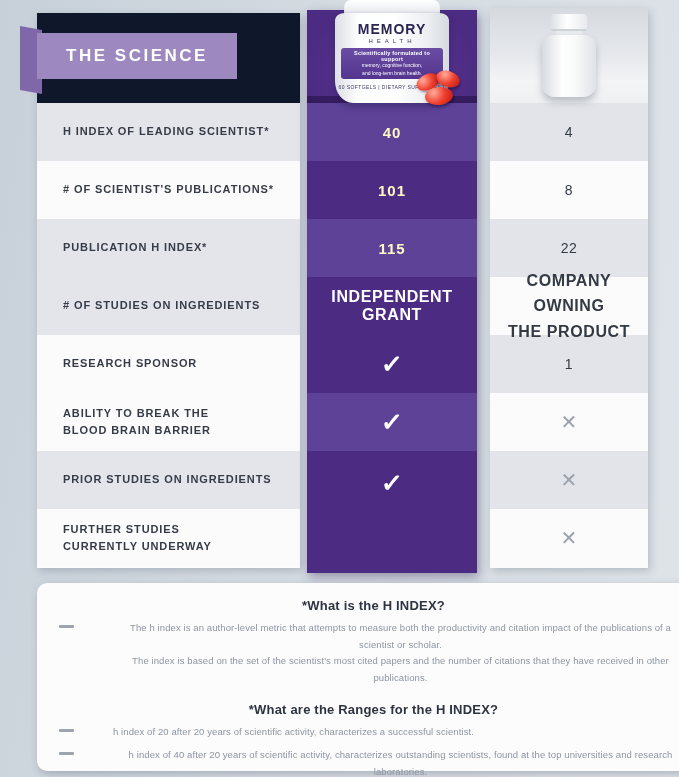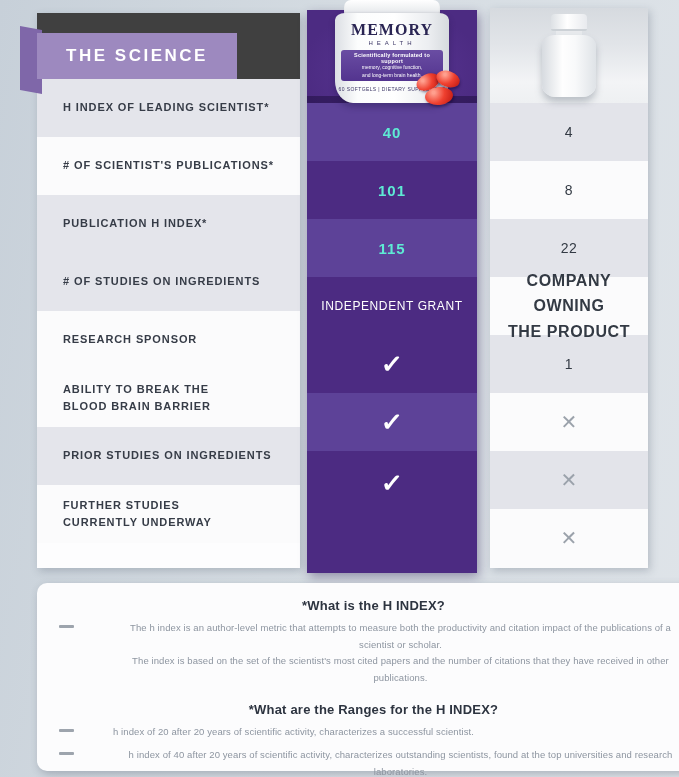--- a/index.html
+++ b/index.html
@@ -23,21 +23,21 @@
     background:#4c2b82;
     box-shadow: 2px 4px 10px rgba(40,25,80,0.4);
   }
   #col-comp {
     left:490px; top:8px; width:158px; height:560px;
     background:#fbfbfc;
     box-shadow: 2px 3px 8px rgba(60,70,90,0.25);
   }
 
   
-  .hd-labels { position:relative; height:66px; background:#404040;text-align:right; }
+  .hd-labels { position:relative; height:90px; background:#0f172a;text-align:right; }
   .hd-mh {
     position:relative; height:93px;
     background: radial-gradient(ellipse at 50% 65%, #5a3795 0%, #4c2b82 75%);
   }
   .hd-mh .base-shadow {
     position:absolute; bottom:0; left:0; right:0; height:7px;
     background: rgba(22,8,52,0.45);
   }
   .hd-comp {
     position:relative; height:95px;
@@ -68,43 +68,43 @@
     font-size:11px; font-weight:bold; letter-spacing:0.9px;
     color:#363c47; line-height:1.55; white-space:pre-line;
   }
   .val-row { justify-content:center; text-align:center; }
   .prow.light { background:#5d4298; }
   .prow.dark  { background:#4c2b82; }
   .prow.last  { height:64px; }
   .crow.gray  { background:#e3e4ea; }
   .crow.white { background:#fbfbfc; }
 
-  .mh-num { color:#5eead4; font-size:15px; font-weight:bold; letter-spacing:1px; }
-  .mh-grant { color:#ffffff; font-size:12px; font-weight:normal; letter-spacing:0.6px;text-align:right; }
+  .mh-num { color:#fef9c3; font-size:15px; font-weight:bold; letter-spacing:1px; }
+  .mh-grant { color:#ffffff; font-size:16px; font-weight:bold; letter-spacing:0.6px; }
   .mh-check { color:#ffffff; font-size:26px; font-weight:bold; line-height:1; transform:rotate(3deg); }
   .c-num { color:#333a44; font-size:14px; letter-spacing:0.5px; }
   .c-small { color:#333a44; font-size:16px; letter-spacing:0.6px; line-height:1.6; white-space:pre-line; font-weight:bold; }
   .c-cross { color:#9ba2ab; font-size:20px; line-height:1; }
 
   
   .jar { position:absolute; left:50%; transform:translateX(-50%); top:-10px; width:128px; height:106px; z-index:4; }
   .jar-lid {
     margin:0 auto; width:96px; height:15px;
     background: linear-gradient(180deg,#ffffff 0%, #eef0f2 60%, #dfe2e6 100%);
     border-radius:7px 7px 3px 3px;
     box-shadow: inset 0 -2px 2px rgba(0,0,0,0.08);
   }
   .jar-body {
     margin:-2px auto 0; width:114px; height:90px;
     background: linear-gradient(90deg,#dcdfe4 0%, #fcfdfd 20%, #ffffff 52%, #eceef1 82%, #d6dade 100%);
     border-radius: 10px 10px 18px 18px / 7px 7px 22px 22px;
     padding-top:8px; text-align:center; overflow:hidden;
     box-shadow: 0 4px 6px rgba(30,20,70,0.35);
   }
-  .jar-name { font-size:16px; font-weight:bold; color:#2a2553; letter-spacing:1px;font-family:Liberation Serif, serif; }
+  .jar-name { font-size:14px; font-weight:bold; color:#2a2553; letter-spacing:1px; }
   .jar-sub  { font-size:6px; letter-spacing:4px; color:#3c3766; margin-top:1px; }
   .jar-band {
     margin:4px 6px 0; padding:2px 2px;
     background: linear-gradient(180deg,#6a4da3,#53348f);
     border-radius:3px; color:#ffffff;
   }
   .jar-band .l1 { font-size:5.5px; font-weight:bold; letter-spacing:0.2px; }
   .jar-band .l2 { font-size:5px; line-height:1.5; }
   .jar-bottom { font-size:5px; color:#3c3766; margin-top:5px; letter-spacing:0.4px; }
   .pill {

